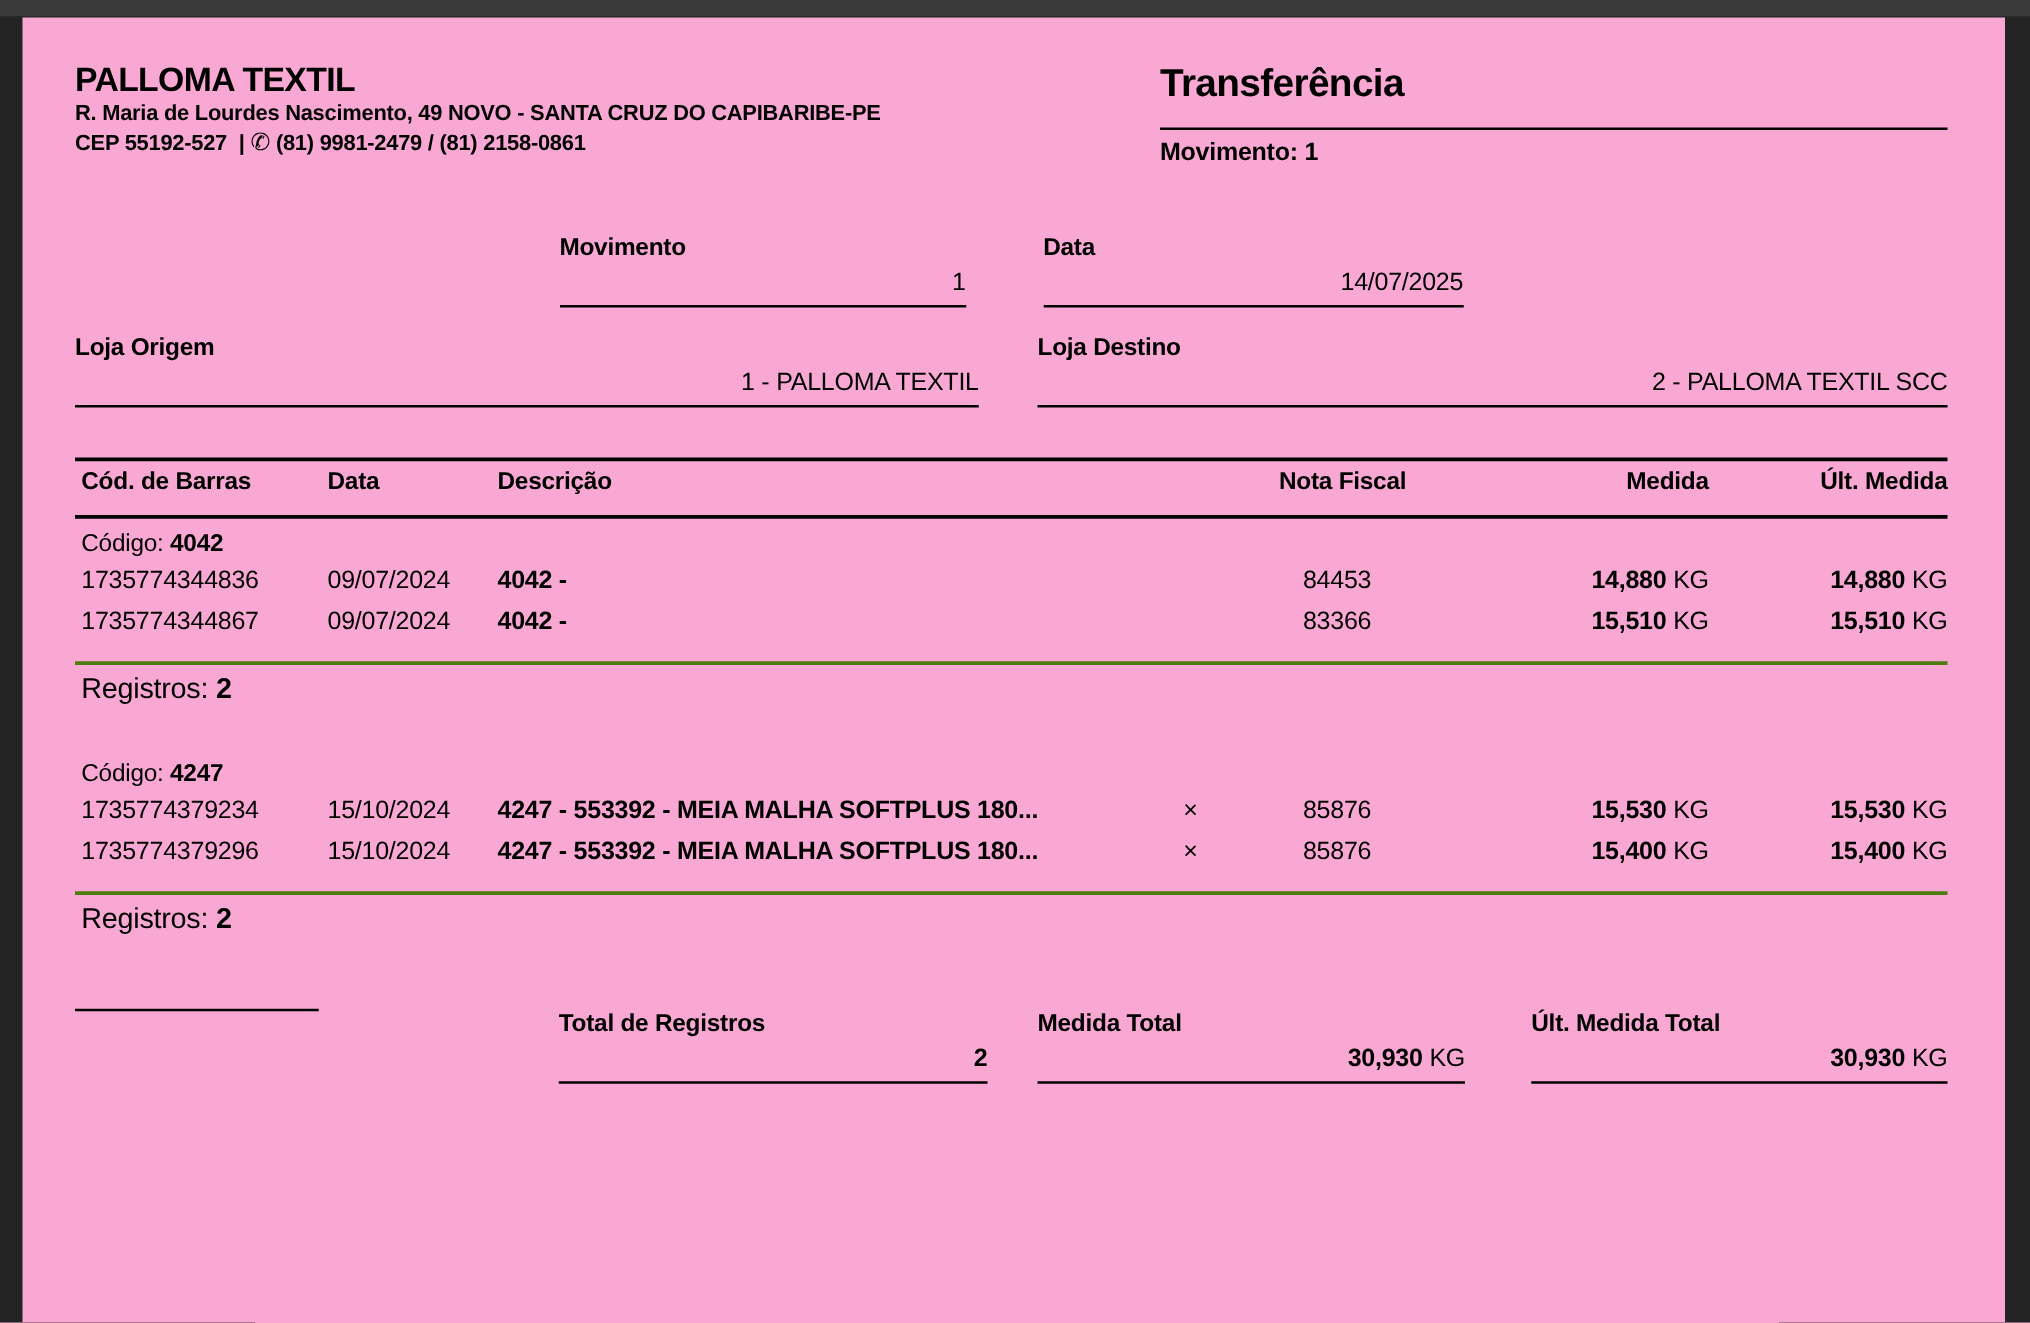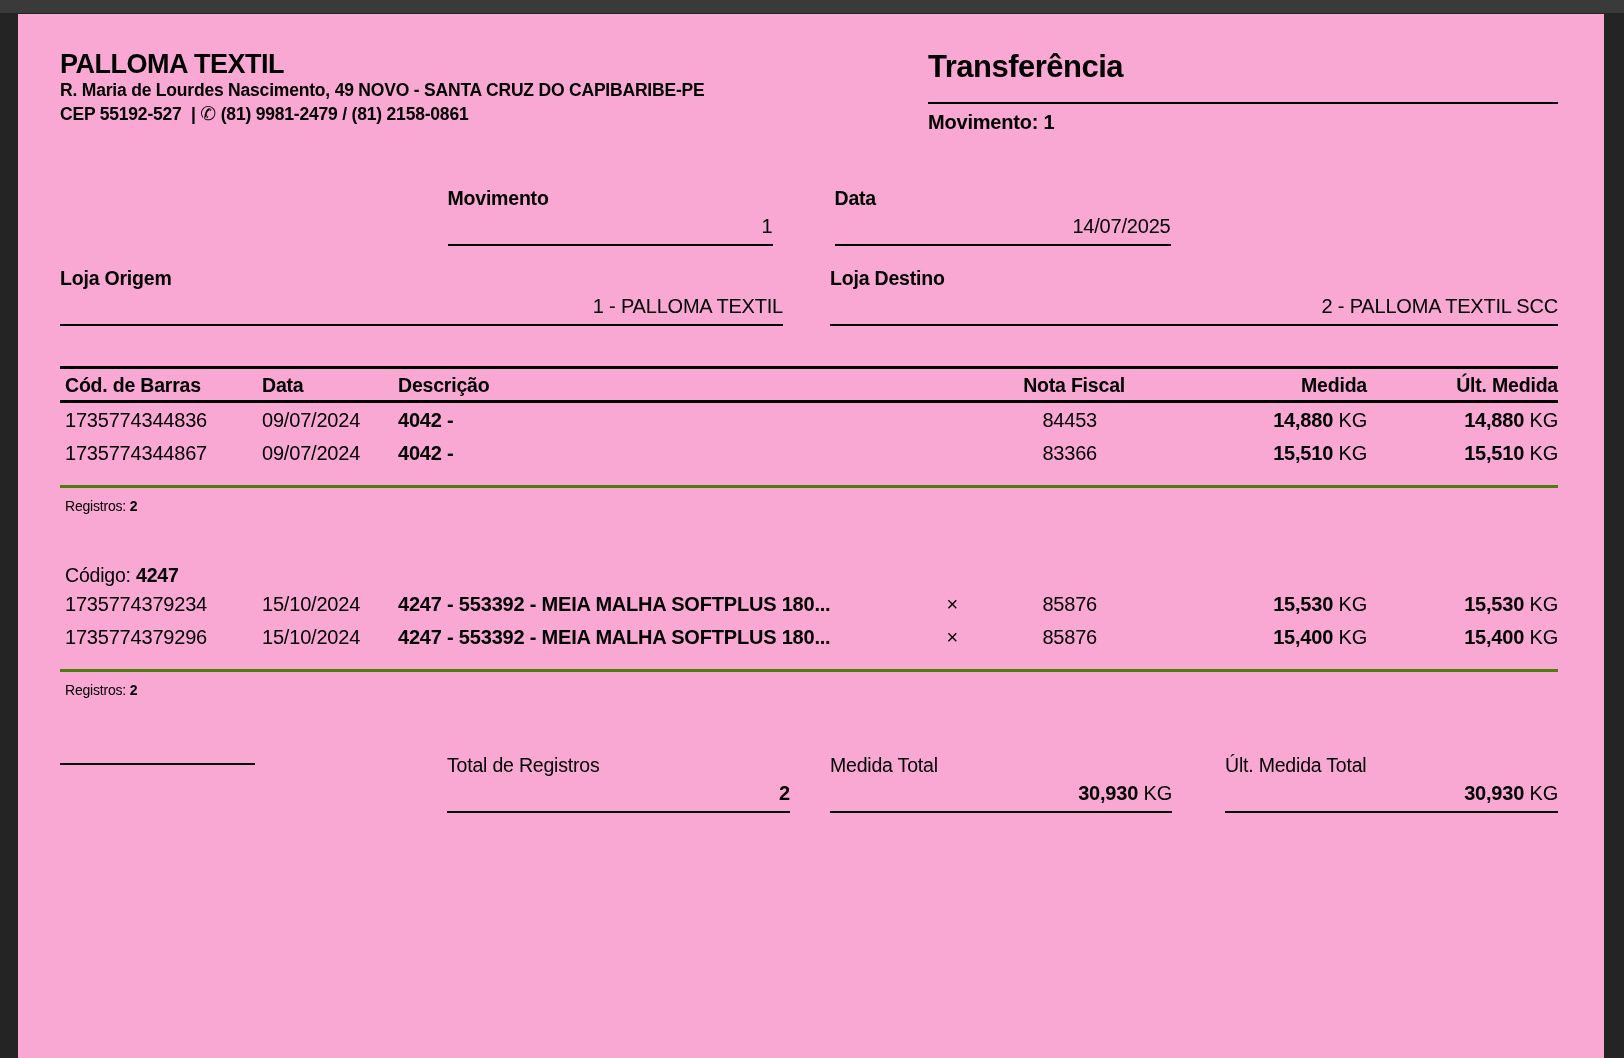--- a/index.html
+++ b/index.html
@@ -40,42 +40,42 @@
   .f-origem { width:723px; }
   .f-destino { width:728px; margin-left:47px; }
 
   
   .table { margin-top:40px; border-top:3px solid #000; }
   .grid-cols {
     display:grid;
     grid-template-columns:197px 136px 560px 167px 242px 191px;
   }
   .thead {
-    padding:5px 0 4px 5px; border-bottom:3px solid #000;
+    padding:5px 0 16px 5px; border-bottom:3px solid #000;
     font-weight:bold; font-size:19.5px; line-height:22px;
   }
   .col-invoice, .col-measure, .col-last { text-align:right; }
   .group-code { font-size:19.5px; line-height:24px; padding:8px 0 0 5px; }
   .group-code b, .registros b { font-weight:bold; }
   .group-rows { border-bottom:3px solid #4d7c0f; padding-bottom:16px; }
   .trow { padding:6px 0 4px 5px; font-size:20px; line-height:23px; }
   .cell-desc { font-weight:bold; display:flex; }
   .desc-x { font-weight:normal; margin-left:auto; }
   .cell-invoice { text-align:right; padding-right:28px; }
   .cell-measure, .cell-last { text-align:right; }
   .cell-measure b, .cell-last b { font-weight:bold; }
   .unit { font-weight:normal; }
-  .registros { font-size:14px; line-height:22px; padding:7px 0 0 5px; }
+  .registros { font-size:23px; line-height:22px; padding:7px 0 0 5px; }
   .group-gap { height:38px; }
 
   
   .bottom { display:flex; margin-top:52px; align-items:flex-start; }
   .sig-line { width:195px; border-top:2px solid #000; margin-top:10px; }
   .total-field { border-bottom:2px solid #000; padding-bottom:6px; }
-  .total-field .flabel { font-size:19.5px; font-weight:normal; line-height:24px; }
+  .total-field .flabel { font-size:19.5px; font-weight:bold; line-height:24px;margin-top:10px; }
   .total-field .fvalue { font-size:20px; font-weight:bold; text-align:right; margin-top:4px; line-height:24px; }
   .total-field .fvalue .unit { font-weight:normal; }
   .t-registros { width:343px; margin-left:192px; }
   .t-medida { width:342px; margin-left:40px; }
   .t-ult { width:333px; margin-left:53px; }
 </style>
 </head>
 <body>
 
 <div class="chrome-top"></div>
@@ -121,20 +121,21 @@
       <div class="thead grid-cols">
         <div>Cód. de Barras</div>
         <div>Data</div>
         <div>Descrição</div>
         <div class="col-invoice">Nota Fiscal</div>
         <div class="col-measure">Medida</div>
         <div class="col-last">Últ. Medida</div>
       </div>
 
       <div>
+        <div class="group-code"><span>Código:</span> <b>4042</b></div>
         <div class="group-rows">
           <div class="trow grid-cols">
             <div>1735774344836</div>
             <div>09/07/2024</div>
             <div class="cell-desc">
                 <span>4042 -</span>
                 <span class="desc-x"></span>
               </div>
             <div class="cell-invoice">84453</div>
             <div class="cell-measure"><b>14,880</b> <span class="unit">KG</span></div>

